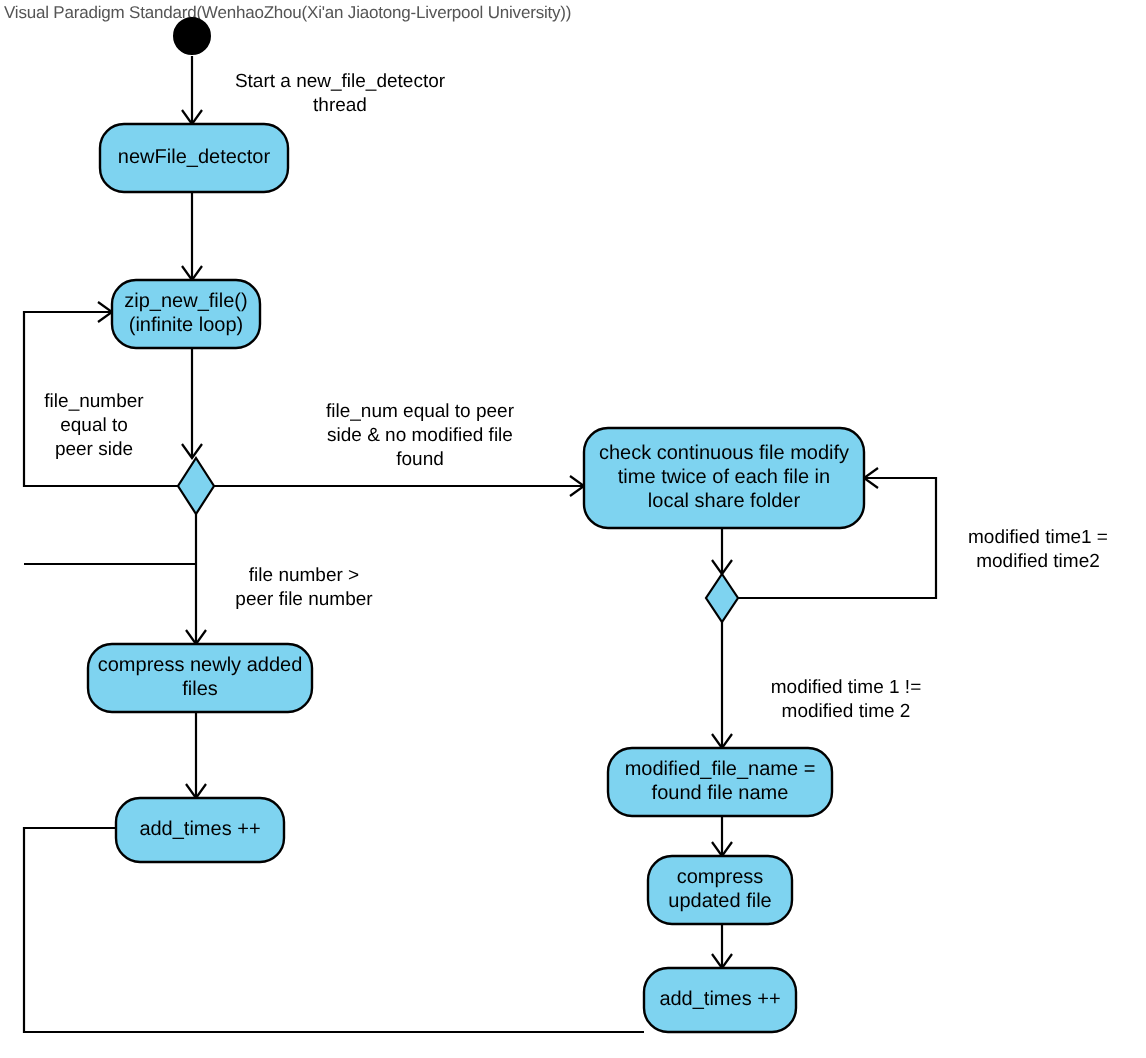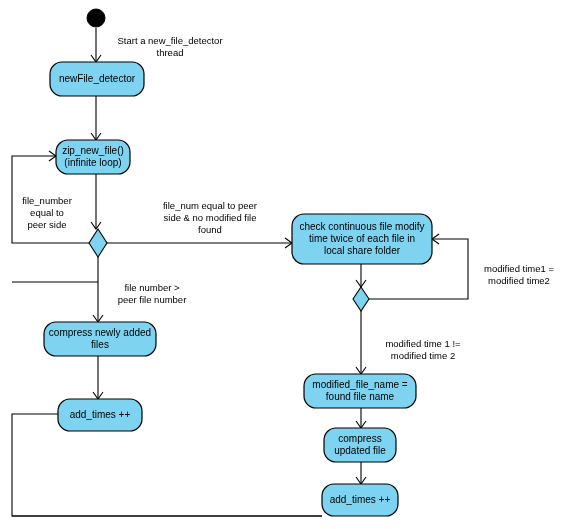--- a/index.html
+++ b/index.html
@@ -69,20 +69,21 @@
     color: #555555;
     white-space: nowrap;
     letter-spacing: -0.1px;
   }
 </style>
 </head>
 <body>
 
 <div id="canvas-wrap">
 
+  <div class="watermark">Visual Paradigm Standard(WenhaoZhou(Xi'an Jiaotong-Liverpool University))</div>
 
   <svg class="diagram" id="diagram-svg" viewBox="0 0 573 529" xmlns="http://www.w3.org/2000/svg">
     <g id="layer-edges">
         <polyline points="96,28 96,62" class="edge-line"></polyline>
         <polyline points="91,55 96,62 101,55" class="edge-arrow"></polyline>
         <polyline points="96,96 96,140" class="edge-line"></polyline>
         <polyline points="91,133 96,140 101,133" class="edge-arrow"></polyline>
         <polyline points="96,174 96,229" class="edge-line"></polyline>
         <polyline points="91,222 96,229 101,222" class="edge-arrow"></polyline>
         <polyline points="98,257 98,322" class="edge-line"></polyline>

